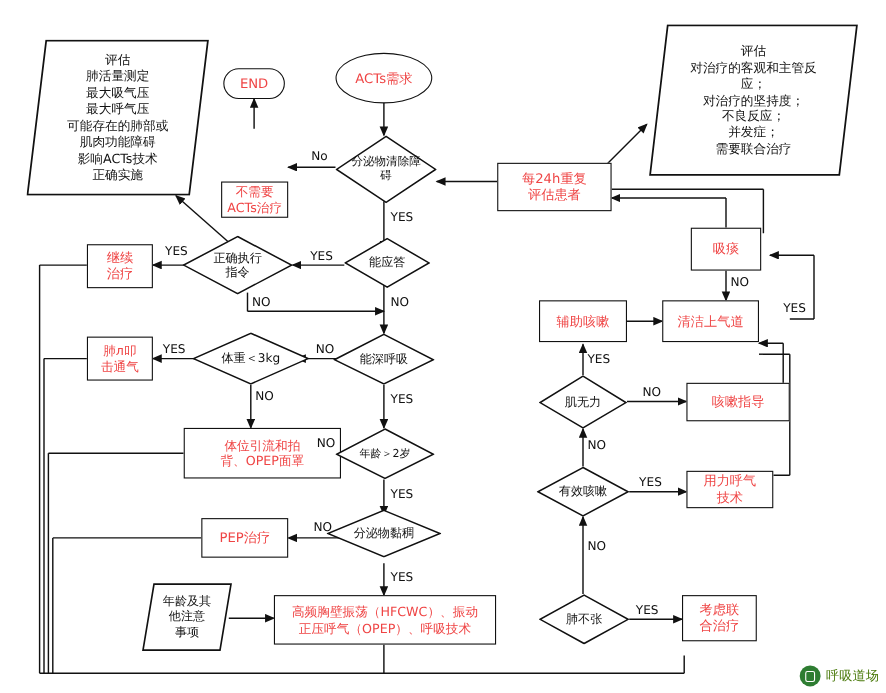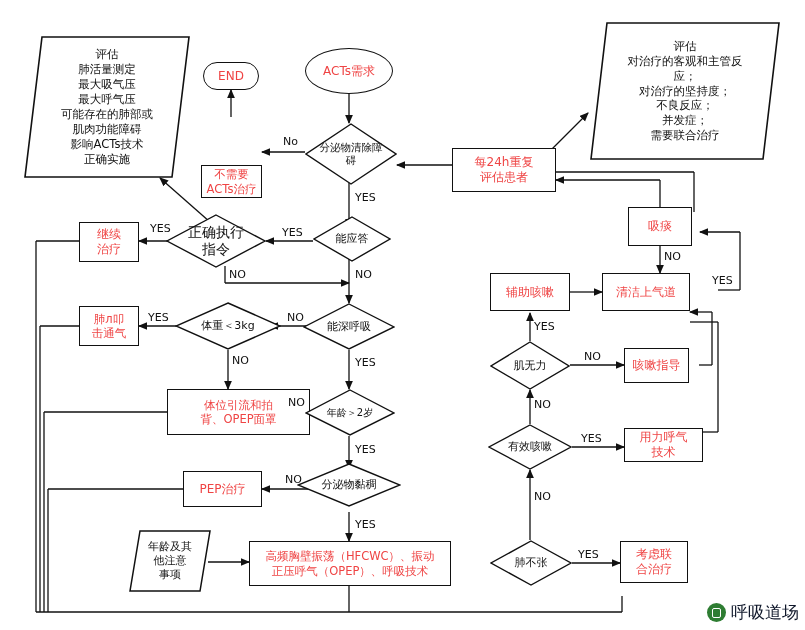--- a/index.html
+++ b/index.html
@@ -66,21 +66,21 @@
   }
   .wm-circle{
     width:19px;height:19px;border-radius:50%;
     background:#2e7d32;position:relative;flex:none;
   }
   .wm-circle:after{
     content:"";position:absolute;left:5px;top:4.5px;
     width:9px;height:10px;border:1.6px solid #fff;border-radius:2px;
     box-sizing:border-box;
   }
-  .wm-text{font-size:17px;color:#0f172a;}
+  .wm-text{font-size:12px;color:#4d7c0f;}
 </style>
 </head>
 <body>
 
 <svg id="canvas" viewBox="0 0 805 630" xmlns="http://www.w3.org/2000/svg">
   <defs>
     <marker id="arrow" markerWidth="8" markerHeight="8" refX="6.2" refY="3" orient="auto">
       <path d="M0,0 L7,3 L0,6 z" fill="#111"></path>
     </marker>
   </defs>
@@ -224,21 +224,21 @@
 需要联合治疗</div>
 </div>
 
 <div class="node rect" style="left:79px;top:222px;width:60px;height:40px;font-size:12px;">继续
 治疗</div>
 
 <div class="diamond-wrap" style="left:166px;top:214px;width:100px;height:54px;">
   <svg class="diamond-shape" viewBox="0 0 100 54">
     <polygon points="50,1 99,27 50,53 1,27" fill="#fff" stroke="#111" stroke-width="1.4"></polygon>
   </svg>
-  <div class="diamond-label" style="font-size:14px;">正确执行
+  <div class="diamond-label" style="font-size:11px;">正确执行
 指令</div>
 </div>
 
 <div class="diamond-wrap" style="left:313px;top:216px;width:78px;height:46px;">
   <svg class="diamond-shape" viewBox="0 0 78 46">
     <polygon points="39,1 77,23 39,45 1,23" fill="#fff" stroke="#111" stroke-width="1.4"></polygon>
   </svg>
   <div class="diamond-label" style="font-size:11px;">能应答</div>
 </div>
 
@@ -265,21 +265,21 @@
   <div class="diamond-label" style="font-size:11px;">能深呼吸</div>
 </div>
 
 <div class="diamond-wrap" style="left:490px;top:341px;width:80px;height:49px;">
   <svg class="diamond-shape" viewBox="0 0 80 49">
     <polygon points="40,1 79,25 40,48 1,25" fill="#fff" stroke="#111" stroke-width="1.4"></polygon>
   </svg>
   <div class="diamond-label" style="font-size:11px;">肌无力</div>
 </div>
 
-<div class="node rect" style="left:624px;top:348px;width:65px;height:35px;font-size:12px;">咳嗽指导</div>
+<div class="node rect" style="left:624px;top:348px;width:94px;height:35px;font-size:12px;">咳嗽指导</div>
 
 <div class="node rect" style="left:167px;top:389px;width:143px;height:46px;font-size:11.5px;">体位引流和拍
 背、OPEP面罩</div>
 
 <div class="diamond-wrap" style="left:305px;top:389px;width:90px;height:47px;">
   <svg class="diamond-shape" viewBox="0 0 90 47">
     <polygon points="45,1 89,24 45,46 1,24" fill="#fff" stroke="#111" stroke-width="1.4"></polygon>
   </svg>
   <div class="diamond-label" style="font-size:10px;">年龄＞2岁</div>
 </div>

